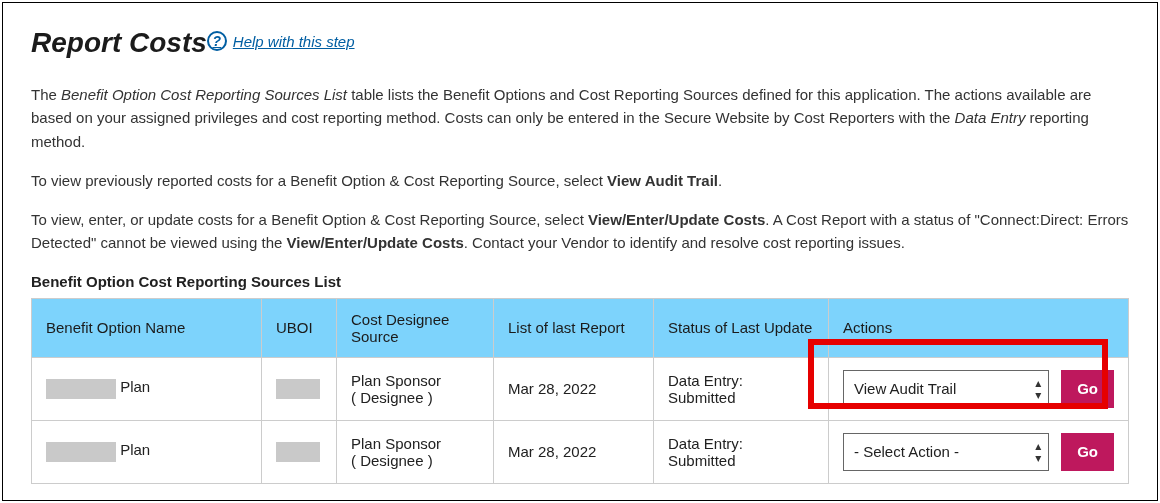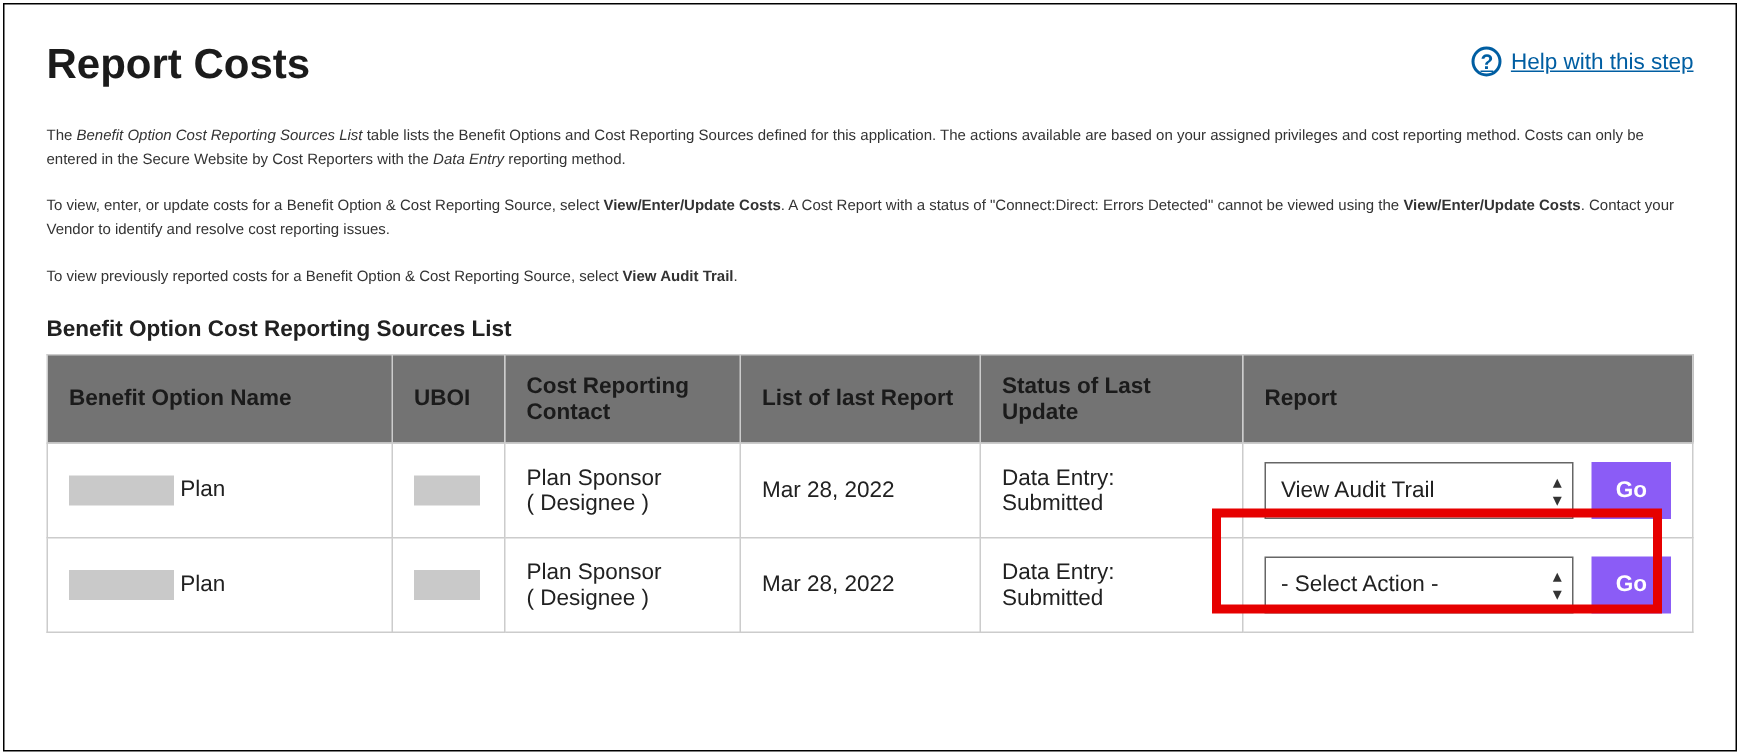--- a/index.html
+++ b/index.html
@@ -14,21 +14,22 @@
     border: 1px solid #000;
     width: 1156px;
     height: 499px;
     margin: 2px;
     padding: 24px 28px 20px 28px;
     position: relative;
   }
   .header-row {
     display: flex;
     align-items: flex-start;
-    justify-content: space-between;
+    justify-content: flex-start;
+    font-style: italic;
   }
   h1.page-title {
     font-size: 28px;
     font-weight: 700;
     margin: 0 0 24px 0;
     color: #1b1b1b;
   }
   .help-link {
     display: inline-flex;
     align-items: center;
@@ -45,21 +46,21 @@
     border-radius: 50%;
     display: inline-flex;
     align-items: center;
     justify-content: center;
     font-size: 14px;
     font-weight: 700;
     color: #005ea2;
     text-decoration: none;
   }
   p.body-text {
-    font-size: 10px;
+    font-size: 15px;
     line-height: 1.55;
     margin: 0 0 16px 0;
     color: #333;
   }
   .italic { font-style: italic; }
   .bold { font-weight: 700; }
   .table-title {
     font-size: 15px;
     font-weight: 700;
     margin: 18px 0 8px 0;
@@ -70,22 +71,22 @@
     font-size: 15px;
   }
   table.data-table th,
   table.data-table td {
     border: 1px solid #ccc;
     padding: 12px 14px;
     text-align: left;
     vertical-align: middle;
   }
   table.data-table th {
-    background: #737373;
-    font-weight: 700;
+    background: #7dd3fc;
+    font-weight: 400;
     color: #1b1b1b;
   }
   .redact {
     display: inline-block;
     background: #c9c9c9;
     height: 20px;
     vertical-align: middle;
   }
   .redact-wide { width: 70px; }
   .redact-mid { width: 44px; }
@@ -112,21 +113,21 @@
     position: absolute;
     right: 8px;
     top: 50%;
     transform: translateY(-50%);
     font-size: 12px;
     color: #333;
     line-height: 1;
     pointer-events: none;
   }
   .go-btn {
-    background: #8b5cf6;
+    background: #be185d;
     color: #fff;
     border: none;
     height: 38px;
     padding: 0 16px;
     font-size: 15px;
     font-weight: 700;
     cursor: pointer;
   }
   .highlight-cell {
     position: relative;
@@ -153,38 +154,38 @@
       <span class="help-icon">?</span>
       <span>Help with this step</span>
     </a>
   </div>
 
   <p class="body-text">
     <span>The </span><span class="italic">Benefit Option Cost Reporting Sources List</span><span> table lists the Benefit Options and Cost Reporting Sources defined for this application. The actions available are based on your assigned privileges and cost reporting method. Costs can only be entered in the Secure Website by Cost Reporters with the </span><span class="italic">Data Entry</span><span> reporting method.</span>
   </p>
 
   <p class="body-text">
+    <span>To view previously reported costs for a Benefit Option &amp; Cost Reporting Source, select </span><span class="bold">View Audit Trail</span><span>.</span>
+  </p>
+
+  <p class="body-text">
     <span>To view, enter, or update costs for a Benefit Option &amp; Cost Reporting Source, select </span><span class="bold">View/Enter/Update Costs</span><span>. A Cost Report with a status of "Connect:Direct: Errors Detected" cannot be viewed using the </span><span class="bold">View/Enter/Update Costs</span><span>. Contact your Vendor to identify and resolve cost reporting issues.</span>
-  </p>
-
-  <p class="body-text">
-    <span>To view previously reported costs for a Benefit Option &amp; Cost Reporting Source, select </span><span class="bold">View Audit Trail</span><span>.</span>
   </p>
 
   <div class="table-title">Benefit Option Cost Reporting Sources List</div>
 
   <table class="data-table">
     <thead>
       <tr>
         <th>Benefit Option Name</th>
         <th>UBOI</th>
-        <th>Cost Reporting Contact</th>
+        <th>Cost Designee Source</th>
         <th>List of last Report</th>
         <th>Status of Last Update</th>
-        <th>Report</th>
+        <th>Actions</th>
       </tr>
     </thead>
     <tbody>
       <tr>
         <td>
           <span class="redact redact-wide"></span><span> Plan</span>
         </td>
         <td class="uboi-col">
           <span class="redact redact-mid"></span>
         </td>

